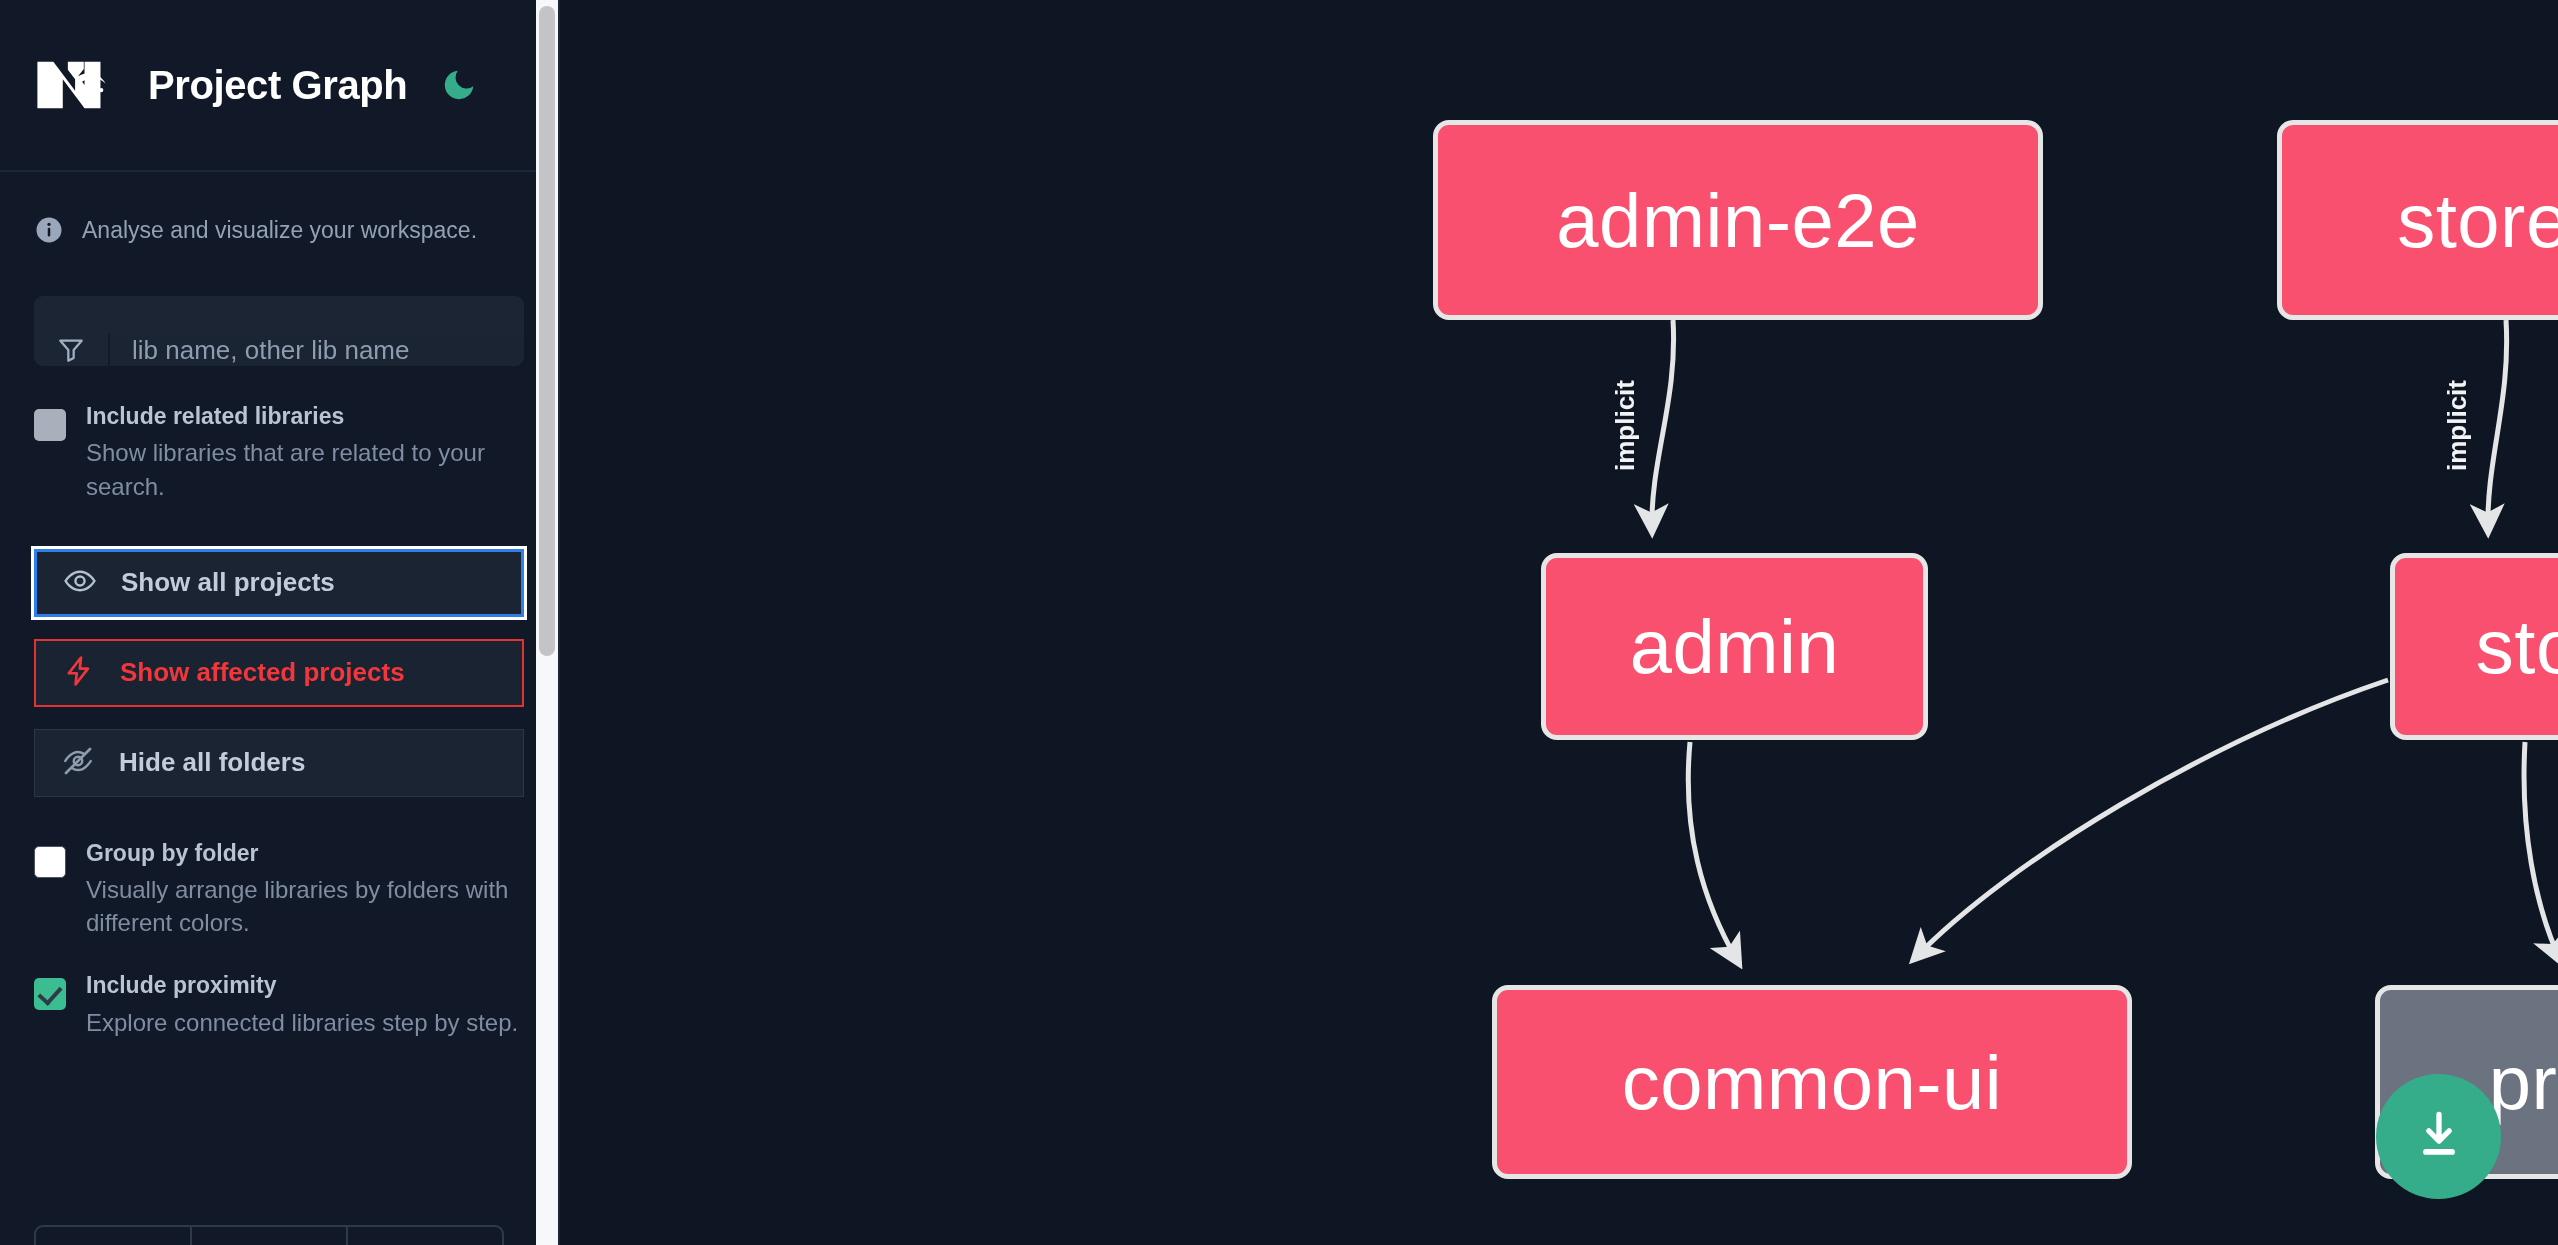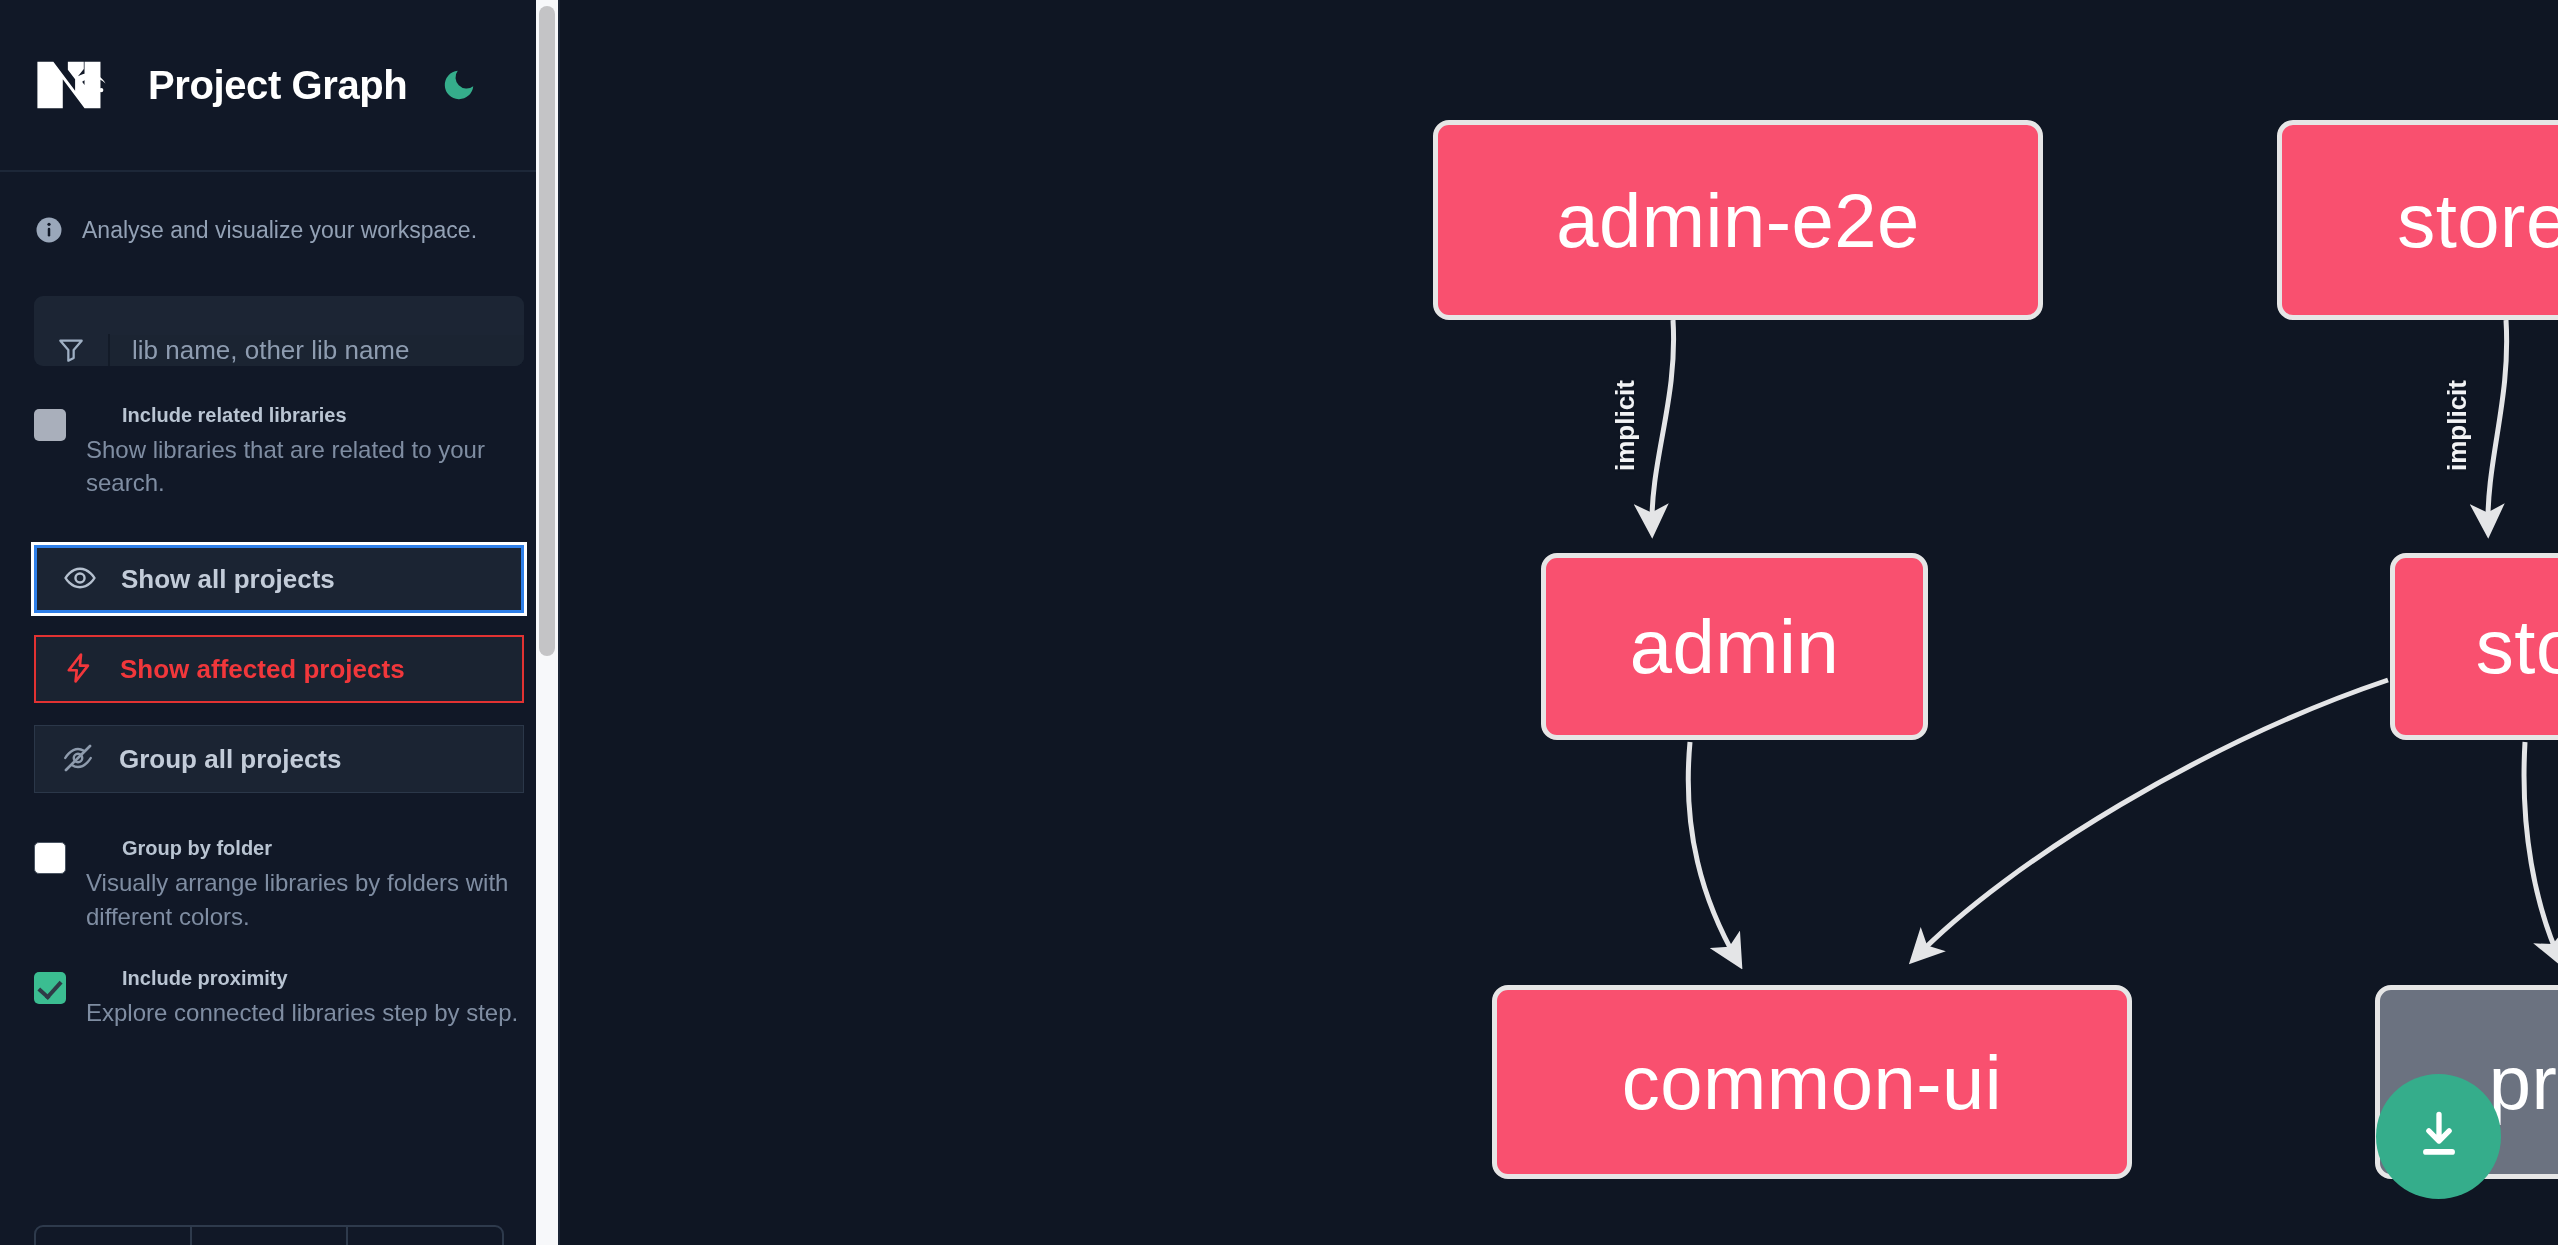--- a/index.html
+++ b/index.html
@@ -134,25 +134,24 @@
     content: "";
     position: absolute;
     left: 9px; top: 4px;
     width: 10px; height: 18px;
     border: solid #2f3a46;
     border-width: 0 4px 4px 0;
     transform: rotate(42deg);
   }
   .chk-text { flex: 1 1 auto; }
   .chk-title {
-    font-size: 20px;
+    font-size: 23px;
     font-weight: 700;
     color: #b9c4d2;
     line-height: 1.1;
-    margin-left: 36px;
   }
   .chk-desc {
     font-size: 24px;
     color: #7f8da2;
     line-height: 1.38;
     margin-top: 7px;
   }
 
   
   .btn-stack { margin-top: 46px; display: flex; flex-direction: column; gap: 22px; }
@@ -342,21 +341,21 @@
         </button>
 
         <button class="act-btn">
           <span>
             <svg viewBox="0 0 24 24" width="34" height="34" aria-hidden="true">
               <path d="M3 12s3.8-6.4 9-6.4c1.6 0 3 .6 4.2 1.3M21 12s-3.8 6.4-9 6.4c-1.7 0-3.2-.7-4.4-1.5" fill="none" stroke="#8e9bad" stroke-width="1.7" stroke-linecap="round"></path>
               <circle cx="12" cy="12" r="3" fill="none" stroke="#8e9bad" stroke-width="1.7"></circle>
               <line x1="3.5" y1="20.5" x2="20.5" y2="3.5" stroke="#8e9bad" stroke-width="1.9" stroke-linecap="round"></line>
             </svg>
           </span>
-          <span class="lbl">Group all projects</span>
+          <span class="lbl">Hide all folders</span>
         </button>
       </div>
 
       <div class="chk-row" style="margin-top:44px">
         <span class="chk white"></span>
         <span class="chk-text">
           <span class="chk-title" style="display:block">Group by folder</span>
           <span class="chk-desc" style="display:block">Visually arrange libraries by folders with different colors.</span>
         </span>
       </div>

